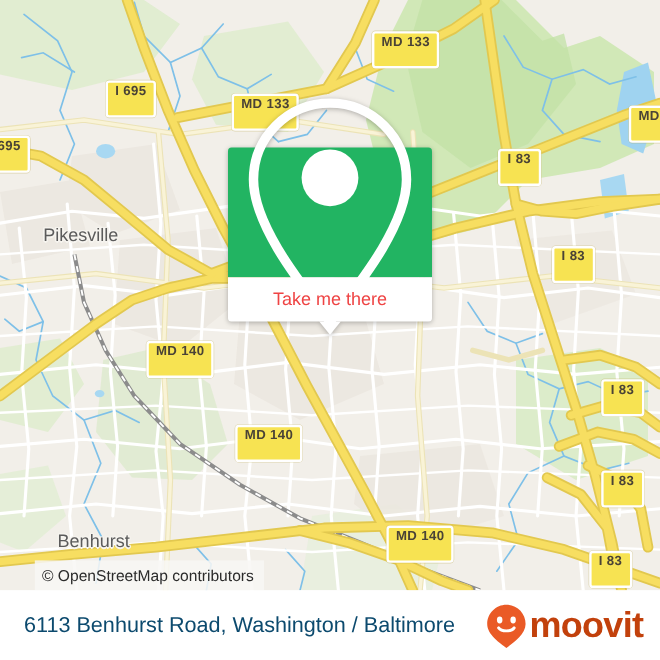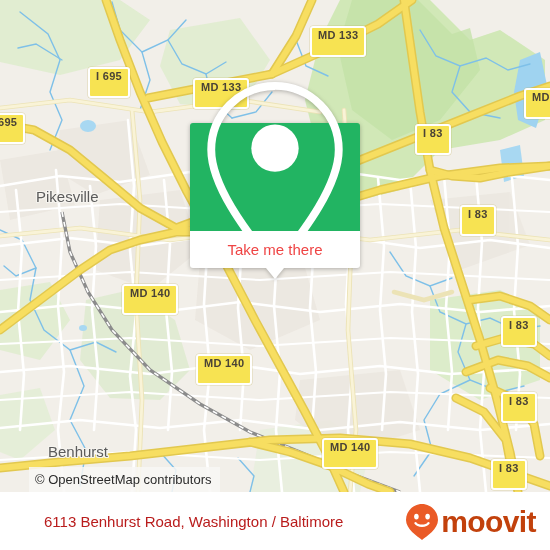--- a/index.html
+++ b/index.html
@@ -116,26 +116,25 @@
     left: 0; top: 492px;
     width: 550px; height: 58px;
     background: #ffffff;
     display: flex;
     align-items: center;
     justify-content: space-between;
     padding: 0 14px 0 20px;
     border-top: 1px solid #ffffff;
   }
   #address {
-    color: #b91c1c;
-    font-size: 15px;
+    color: #0c4a6e;
+    font-size: 18px;
     white-space: nowrap;
     overflow: hidden;
     text-overflow: ellipsis;
-    margin-left: 24px;
   }
   #brand { display: flex; align-items: center; gap: 2px; }
   #brand-word {
     color: #c2410c;
     font-size: 30px;
     font-weight: bold;
     letter-spacing: -0.6px;
     line-height: 30px;
   }
 </style>

